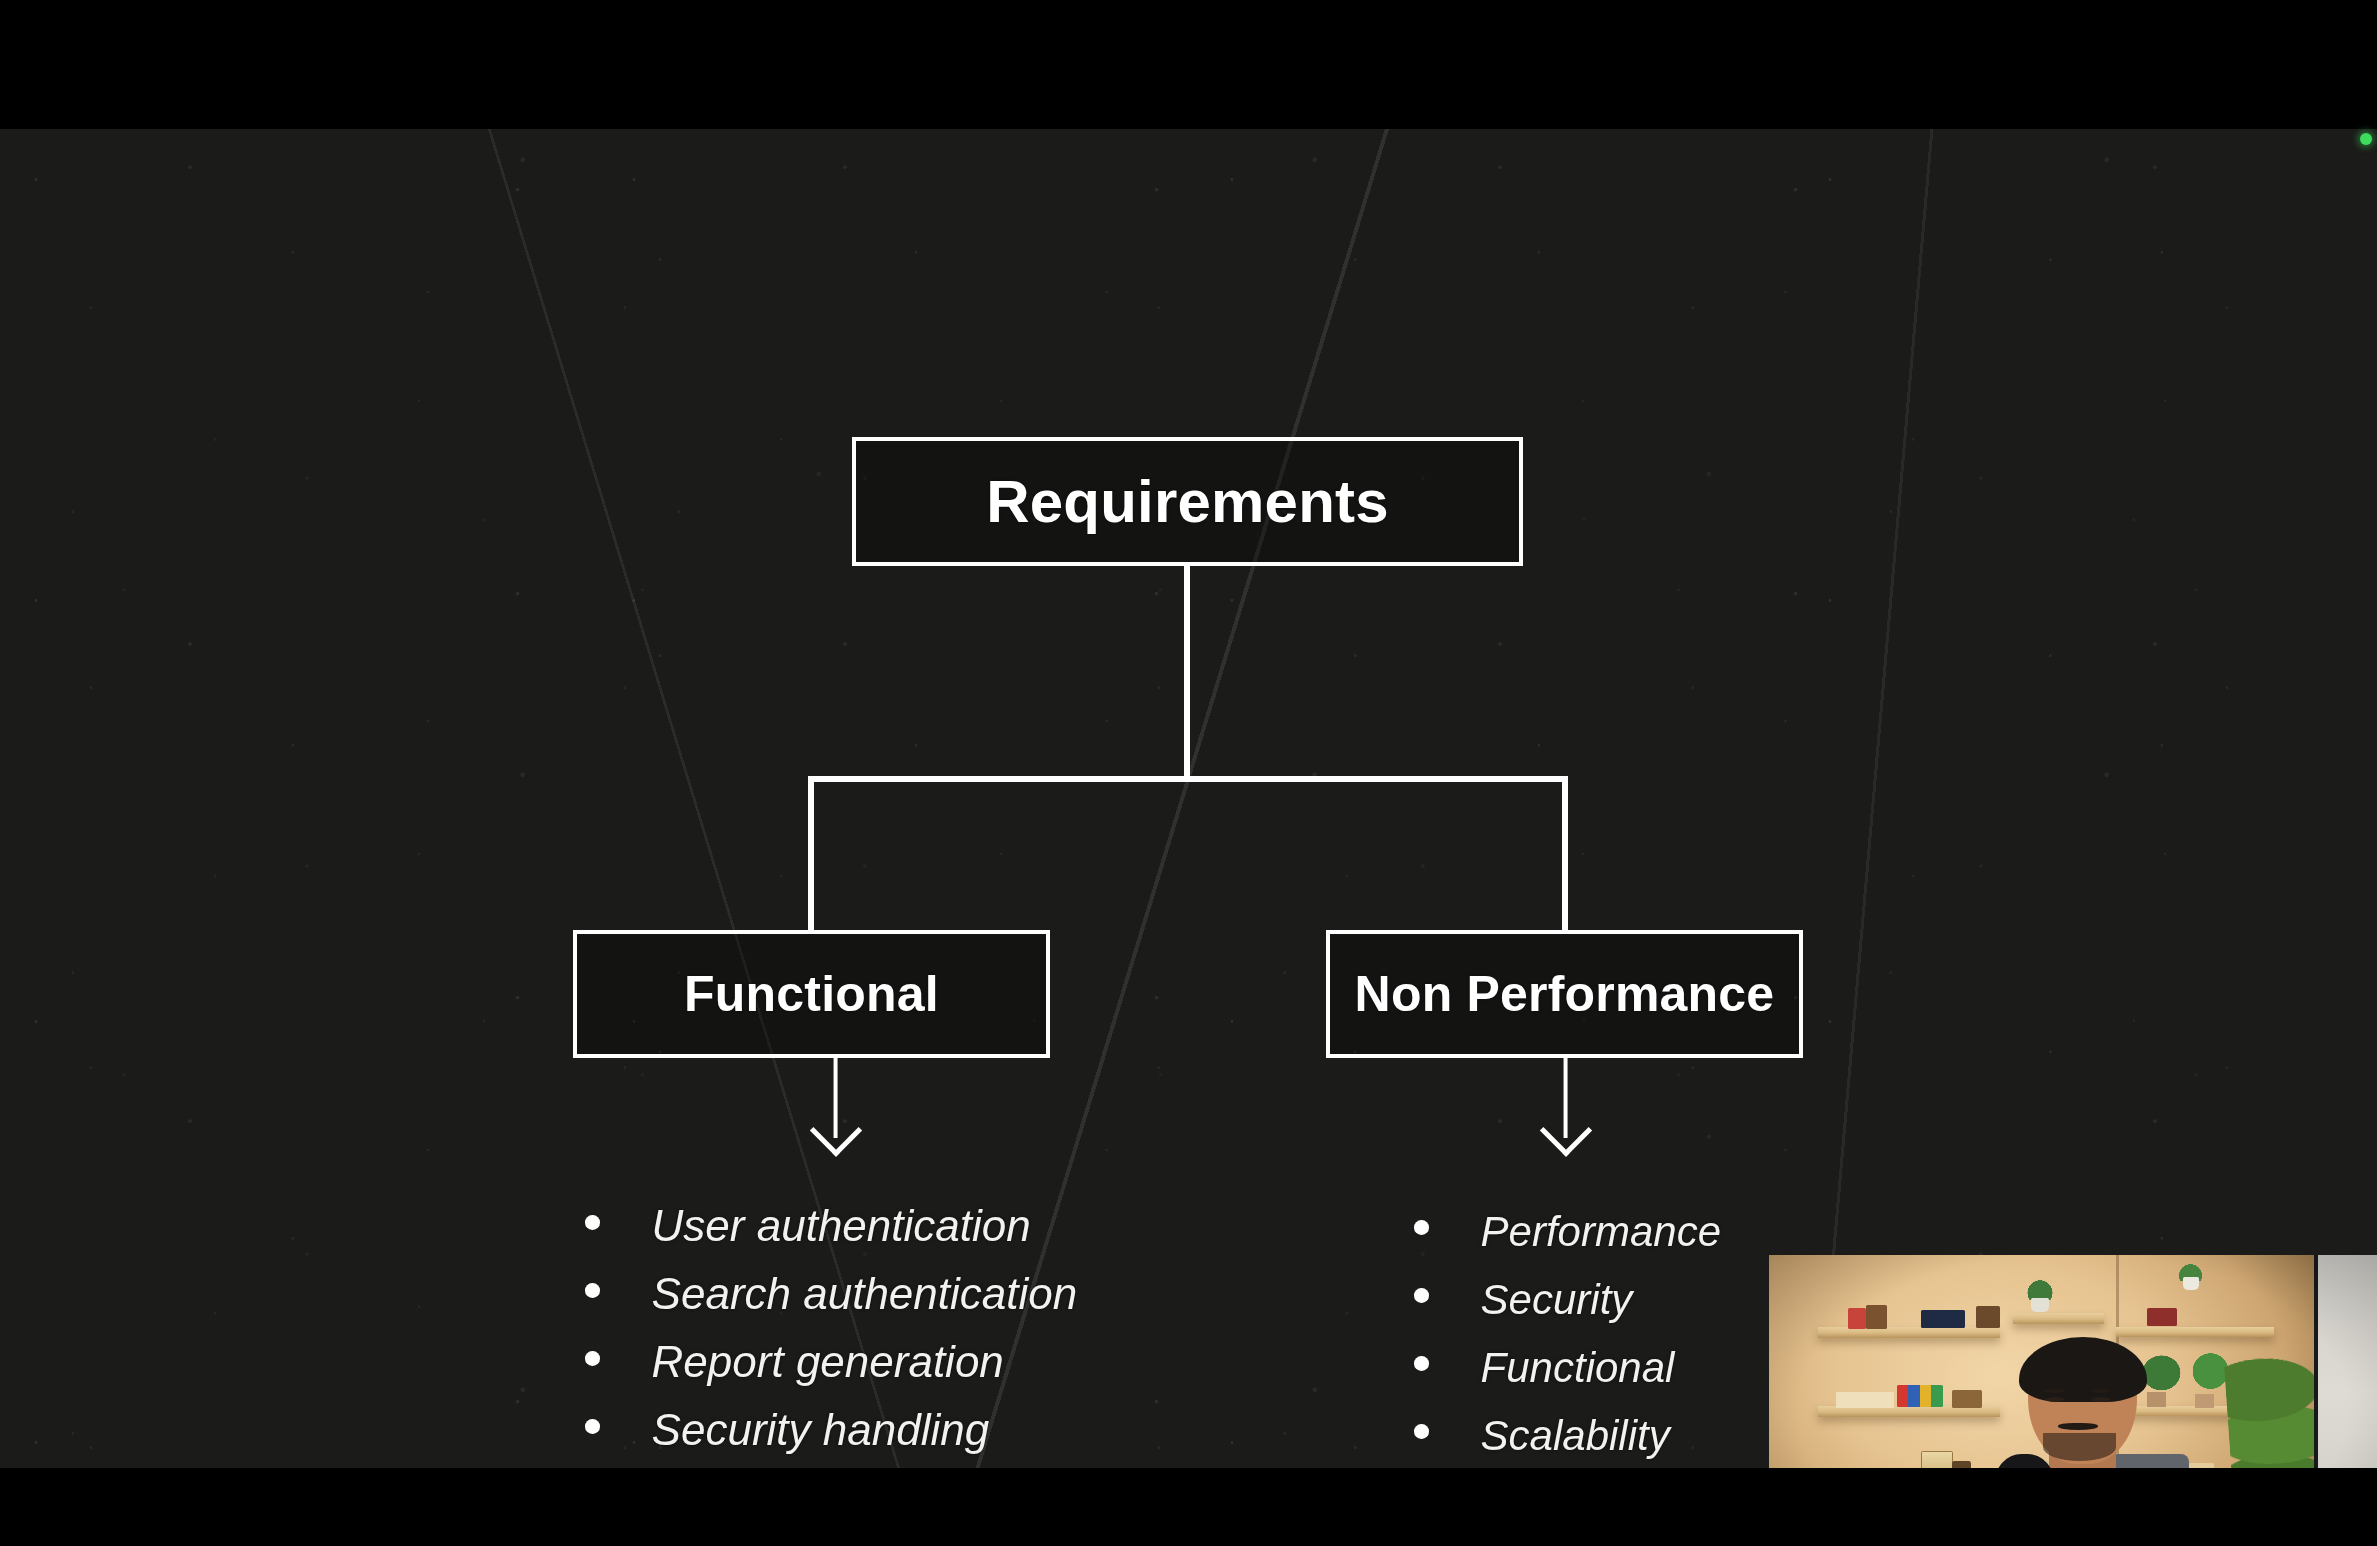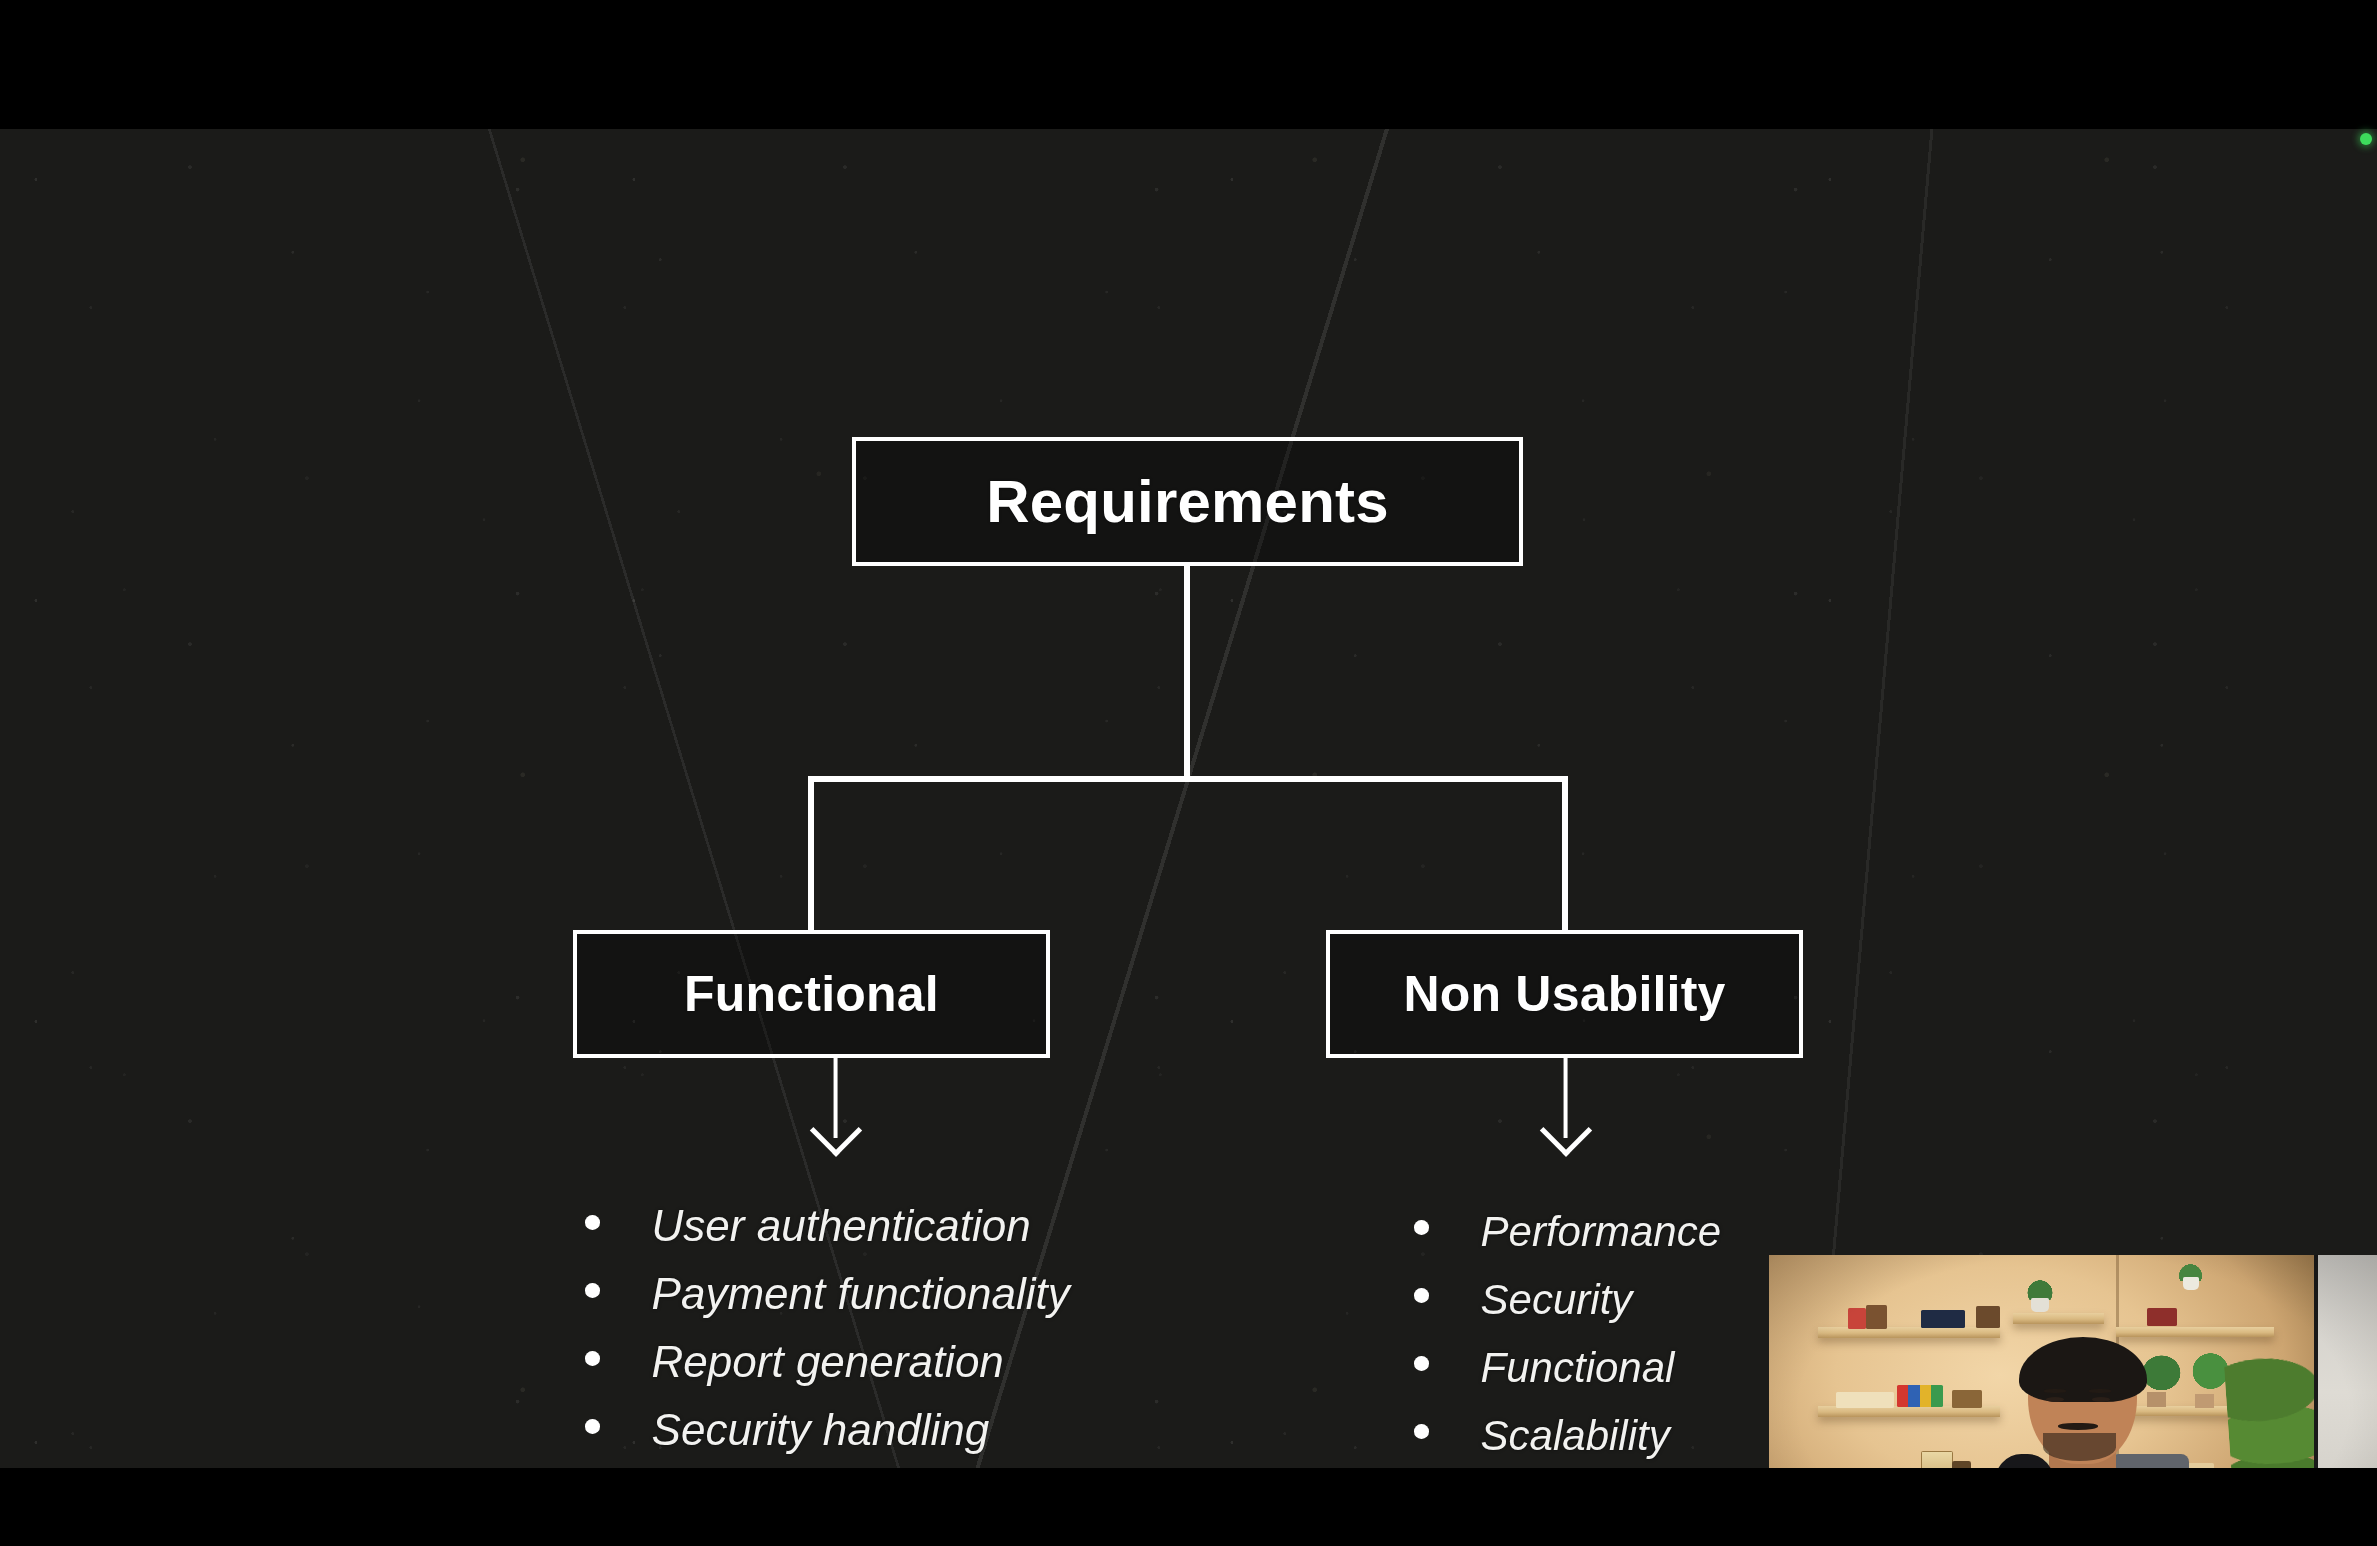--- a/index.html
+++ b/index.html
@@ -303,39 +303,39 @@
 
     <div class="line" id="conn-root-stem"></div>
     <div class="line" id="conn-bus"></div>
     <div class="line" id="conn-left-drop"></div>
     <div class="line" id="conn-right-drop"></div>
 
     <div class="node" id="node-functional">Functional</div>
 
     <div class="node" id="node-root">Requirements</div>
 
-    <div class="node" id="node-nonfunctional">Non Usability</div>
+    <div class="node" id="node-nonfunctional">Non Performance</div>
 
     <div class="arrow" id="arrow-functional">
       <div class="shaft"></div>
       <div class="head"></div>
     </div>
     <div class="arrow" id="arrow-nonfunctional">
       <div class="shaft"></div>
       <div class="head"></div>
     </div>
 
     <ul class="bullets" id="bullets-functional">
       <li>
         <span class="dot"></span>
         <span>User authentication</span>
       </li>
       <li>
         <span class="dot"></span>
-        <span>Payment functionality</span>
+        <span>Search authentication</span>
       </li>
       <li>
         <span class="dot"></span>
         <span>Report generation</span>
       </li>
       <li>
         <span class="dot"></span>
         <span>Security handling</span>
       </li>
     </ul>

